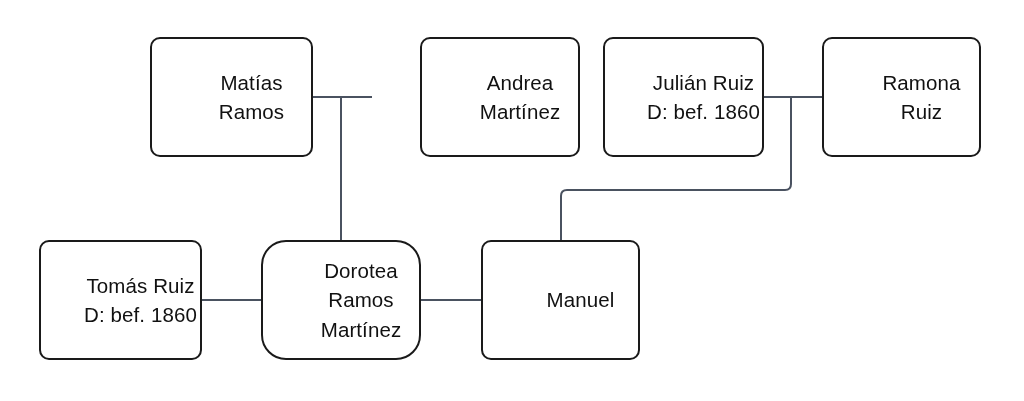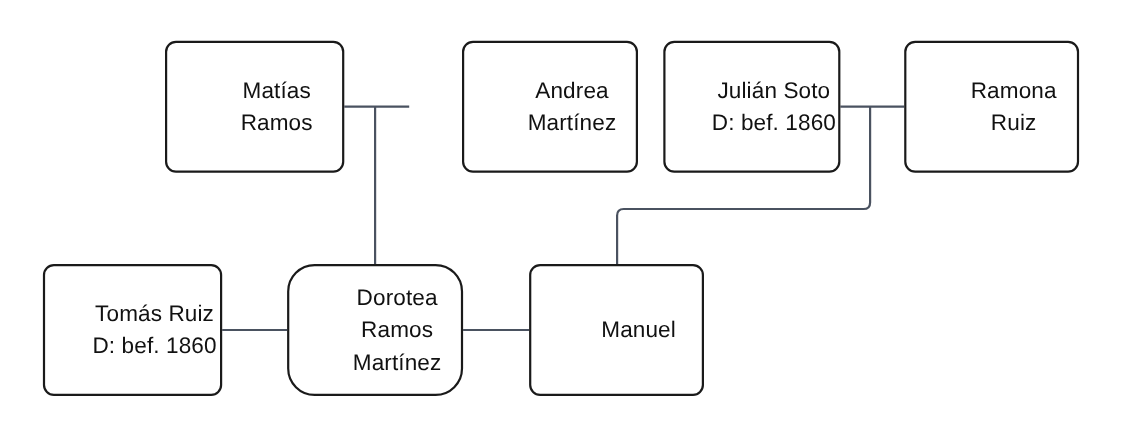--- a/index.html
+++ b/index.html
@@ -63,21 +63,21 @@
     </svg>
 <div class="node" style="left: 150px; top: 37px; width: 163px; height: 120px; border-color: rgb(26, 26, 26);">
       <span class="line">Matías</span>
       <span class="line">Ramos</span>
     </div>
     <div class="node" style="left: 372px; top: 37px; width: 160px; height: 120px; border-color: rgb(26, 26, 26); margin-left: 48px;">
       <span class="line">Andrea</span>
       <span class="line">Martínez</span>
     </div>
     <div class="node" style="left: 603px; top: 37px; width: 161px; height: 120px; border-color: rgb(26, 26, 26);">
-      <span class="line">Julián Soto</span>
+      <span class="line">Julián Ruiz</span>
       <span class="line">D: bef. 1860</span>
     </div>
     <div class="node" style="left: 822px; top: 37px; width: 159px; height: 120px; border-color: rgb(26, 26, 26);">
       <span class="line">Ramona</span>
       <span class="line">Ruiz</span>
     </div>
     <div class="node" style="left: 39px; top: 240px; width: 163px; height: 120px; border-color: rgb(26, 26, 26);">
       <span class="line">Tomás Ruiz</span>
       <span class="line">D: bef. 1860</span>
     </div>

